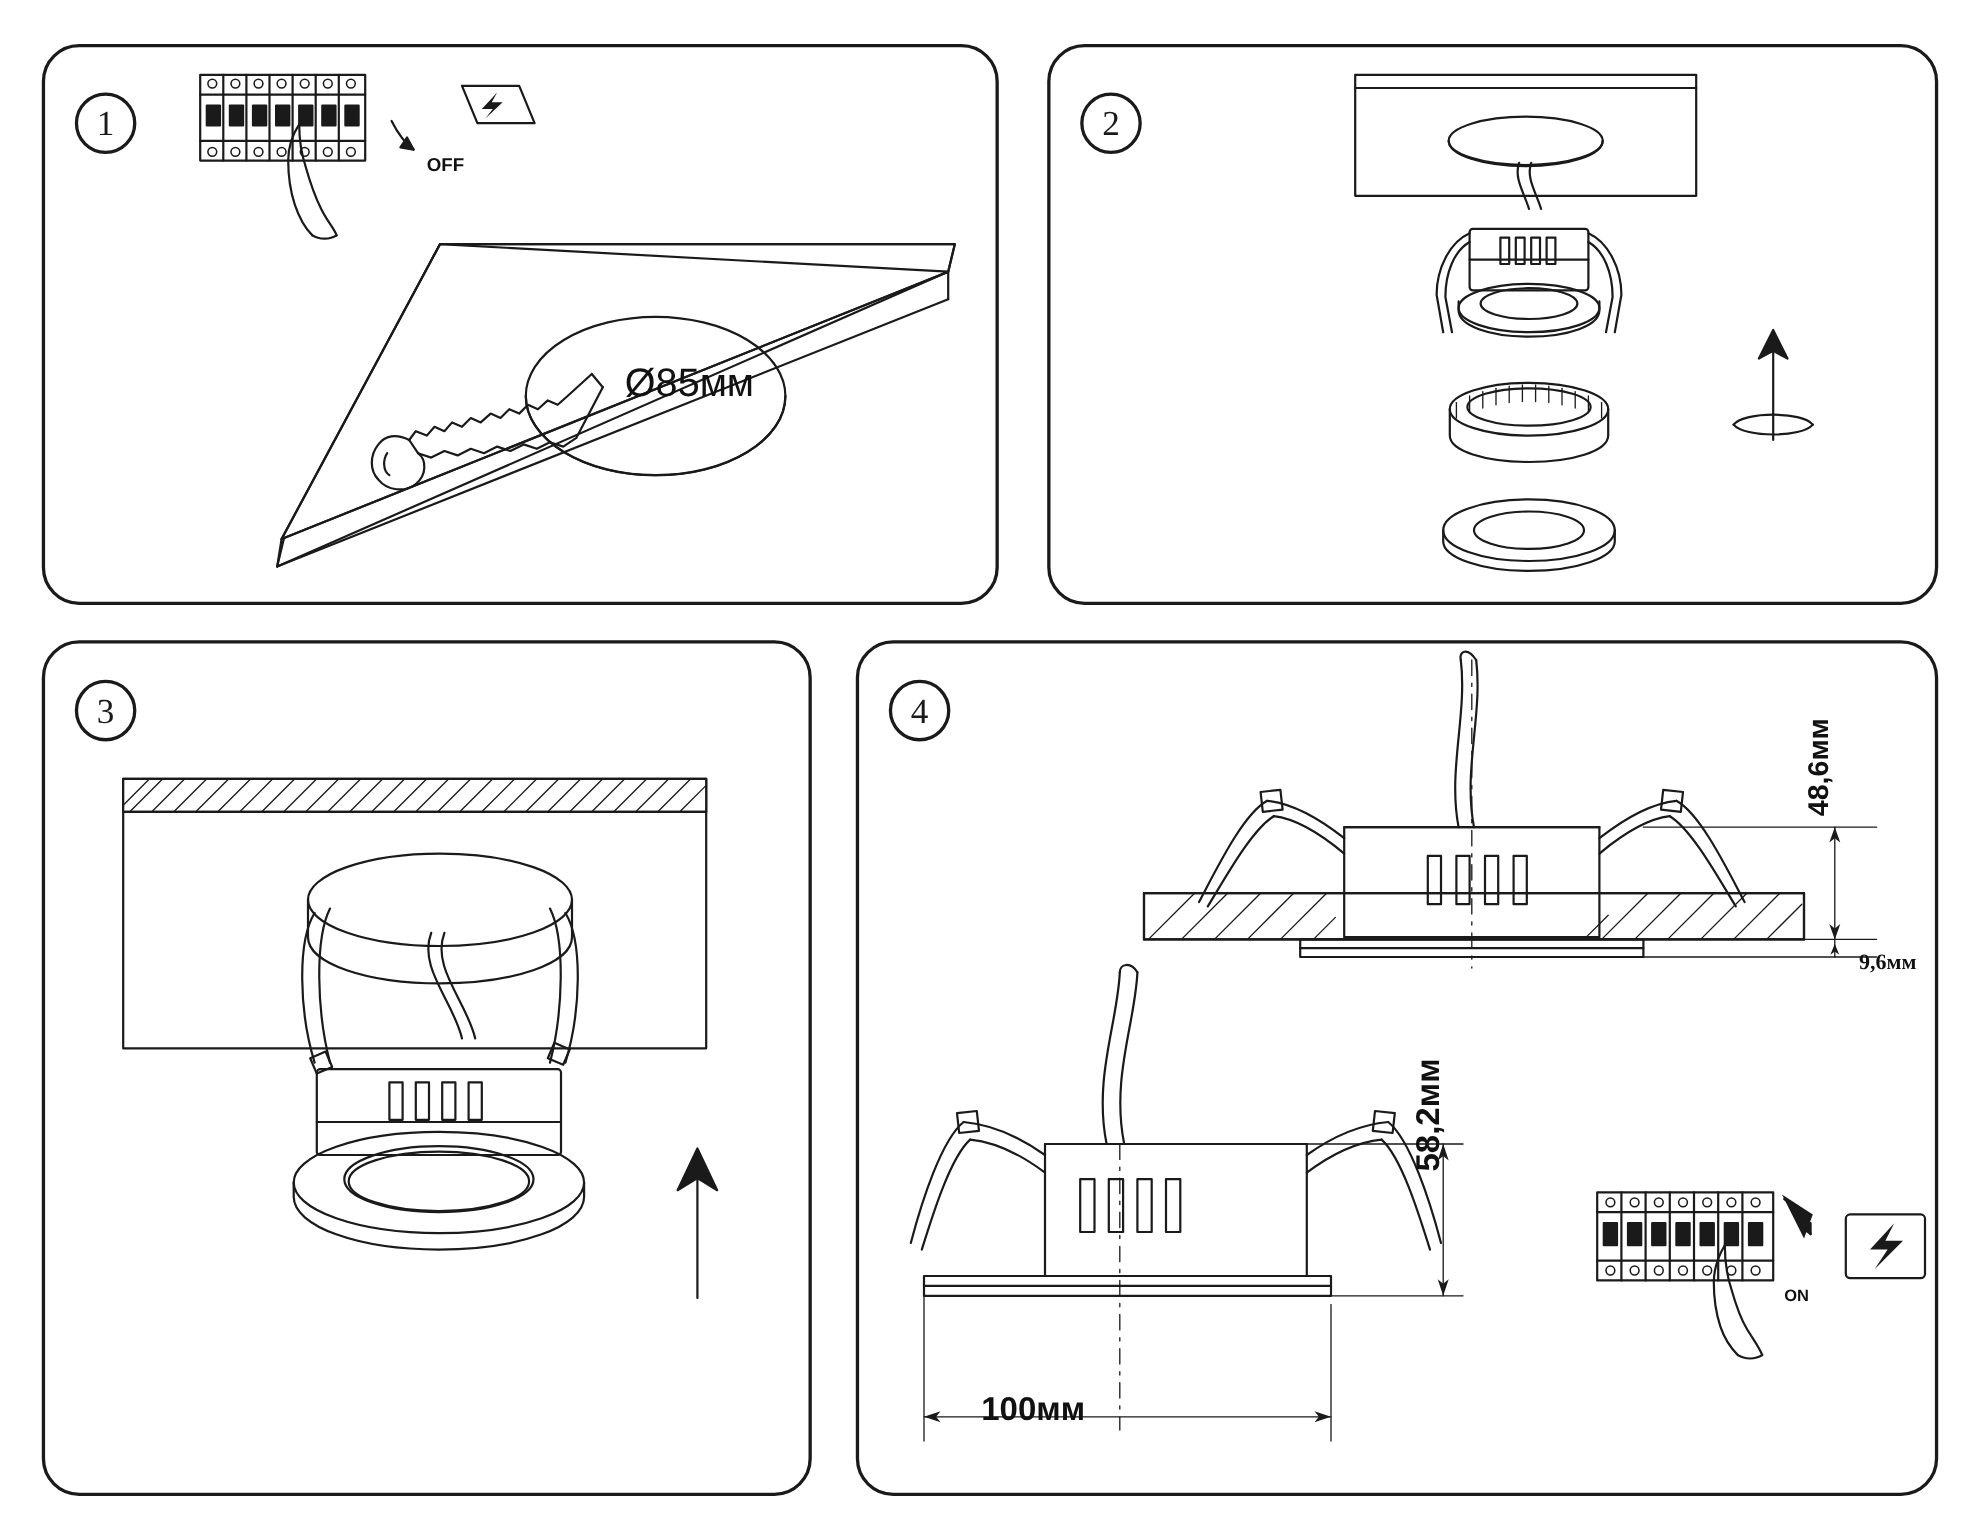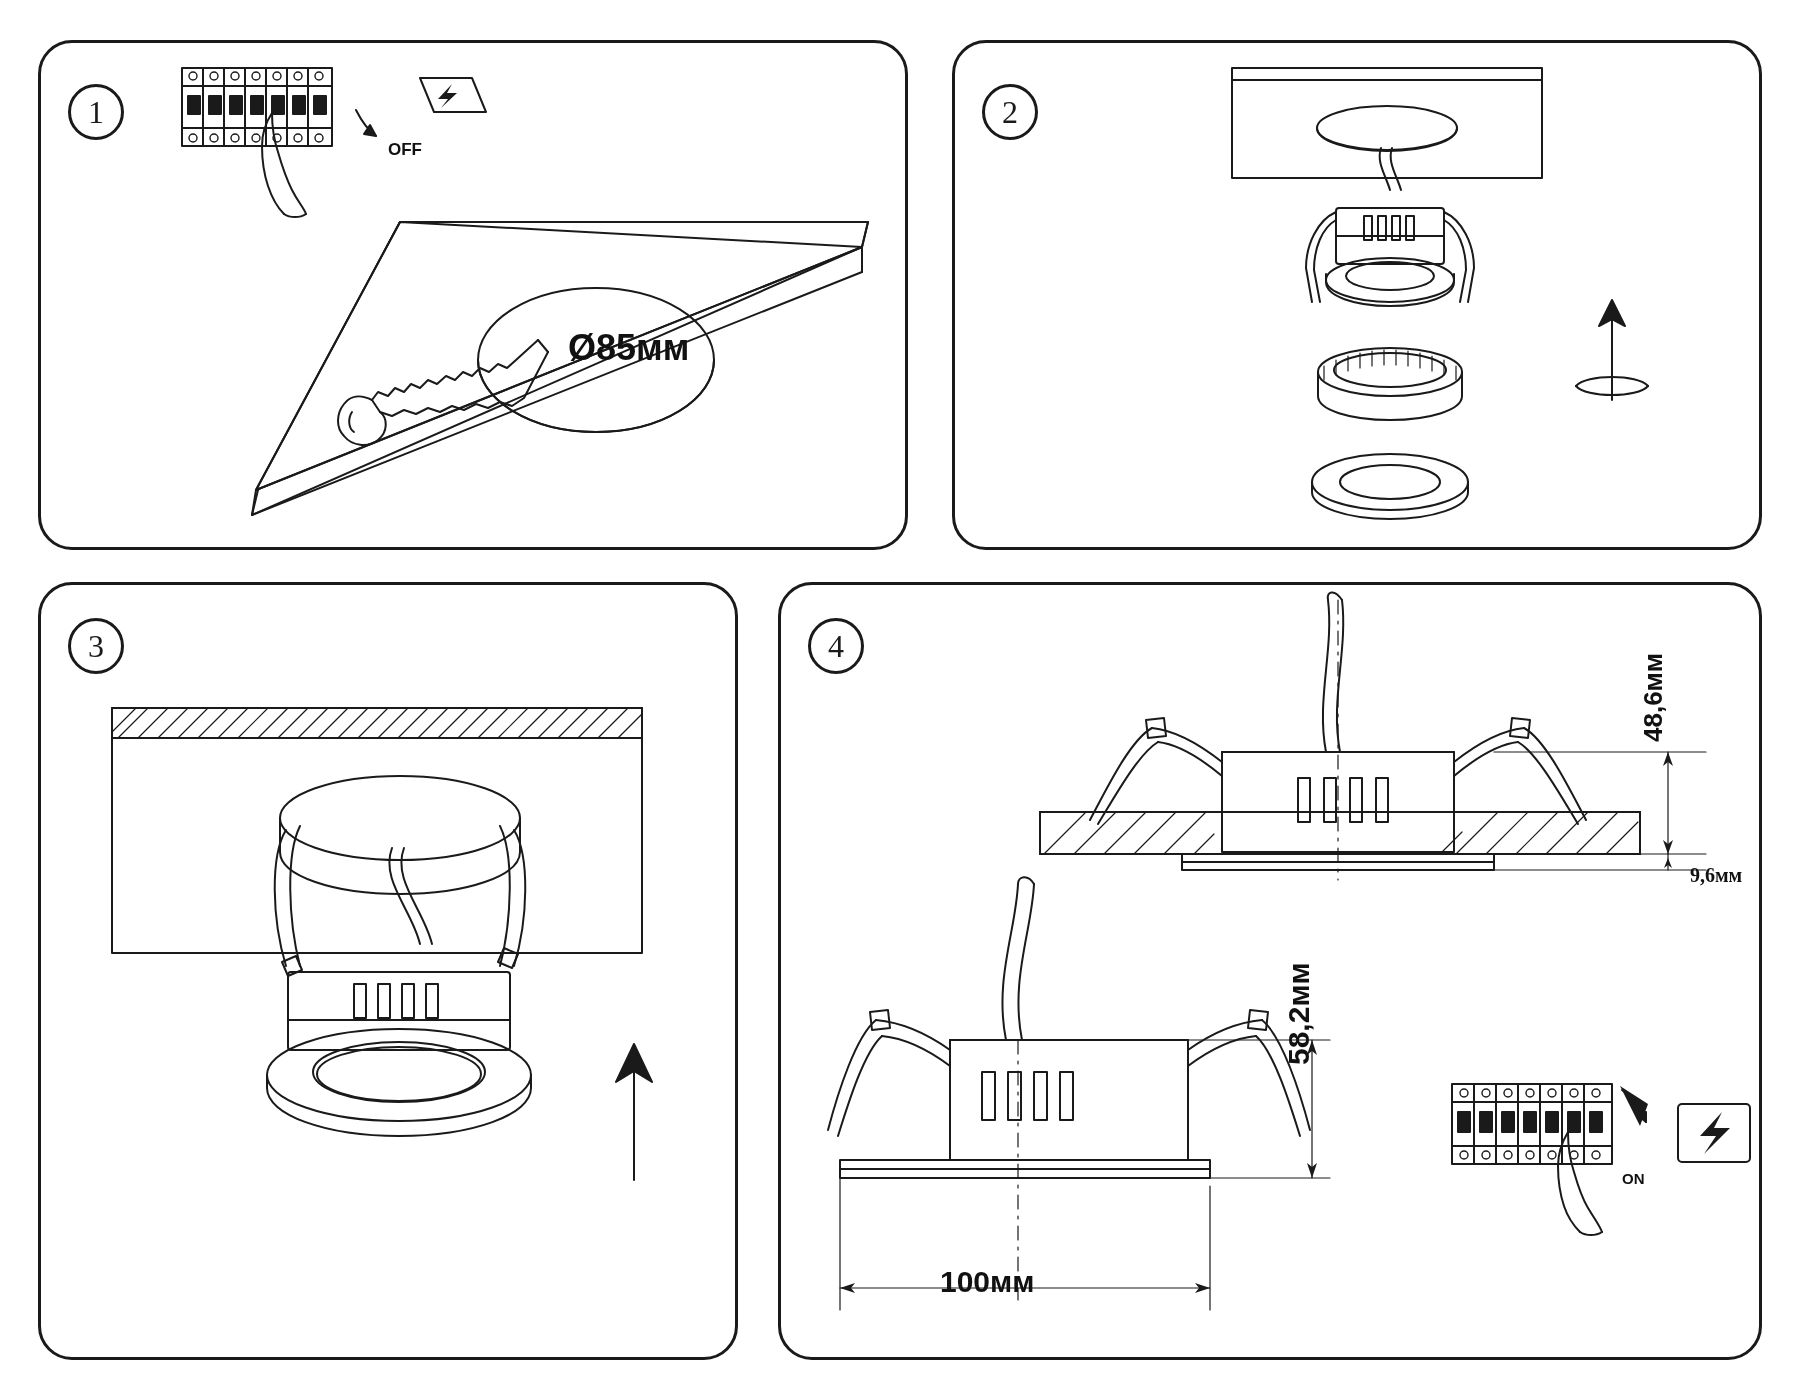--- a/index.html
+++ b/index.html
@@ -58,29 +58,29 @@
     width: 1800px;
     height: 1400px;
     pointer-events: none;
   }
   .lbl {
     position: absolute;
     font-family: "Liberation Sans", sans-serif;
     color: #111;
     white-space: nowrap;
   }
-  .lbl-dia   { left: 568px;  top: 327px;  font-size: 36px; font-weight: 700; }
+  .lbl-dia   { left: 568px;  top: 327px;  font-size: 36px; font-weight: 400; }
   .lbl-off   { left: 356px;  top: 140px;  font-size: 17px; font-weight: 700; margin-left: 32px; }
   .lbl-on    { left: 1622px; top: 1170px; font-size: 15px; font-weight: 700; text-align: center; }
   .lbl-486   { left: 1638px; top: 742px;  font-size: 26px; font-weight: 700;
                transform: rotate(-90deg); transform-origin: left top; }
   .lbl-96    { left: 1690px; top: 864px;  font-size: 20px; font-weight: 700; font-family: Liberation Serif, serif; }
   .lbl-582   { left: 1282px; top: 1065px; font-size: 30px; font-weight: 700;
                transform: rotate(-90deg); transform-origin: left top; }
-  .lbl-100   { left: 940px;  top: 1265px; font-size: 30px; font-weight: 700; }
+  .lbl-100   { left: 892px;  top: 1265px; font-size: 30px; font-weight: 700; }
 </style>
 </head>
 <body>
 
 <div class="sheet">
 
   <div class="panel" id="panel-1"></div>
   <div class="panel" id="panel-2"></div>
   <div class="panel" id="panel-3"></div>
   <div class="panel" id="panel-4"></div>

